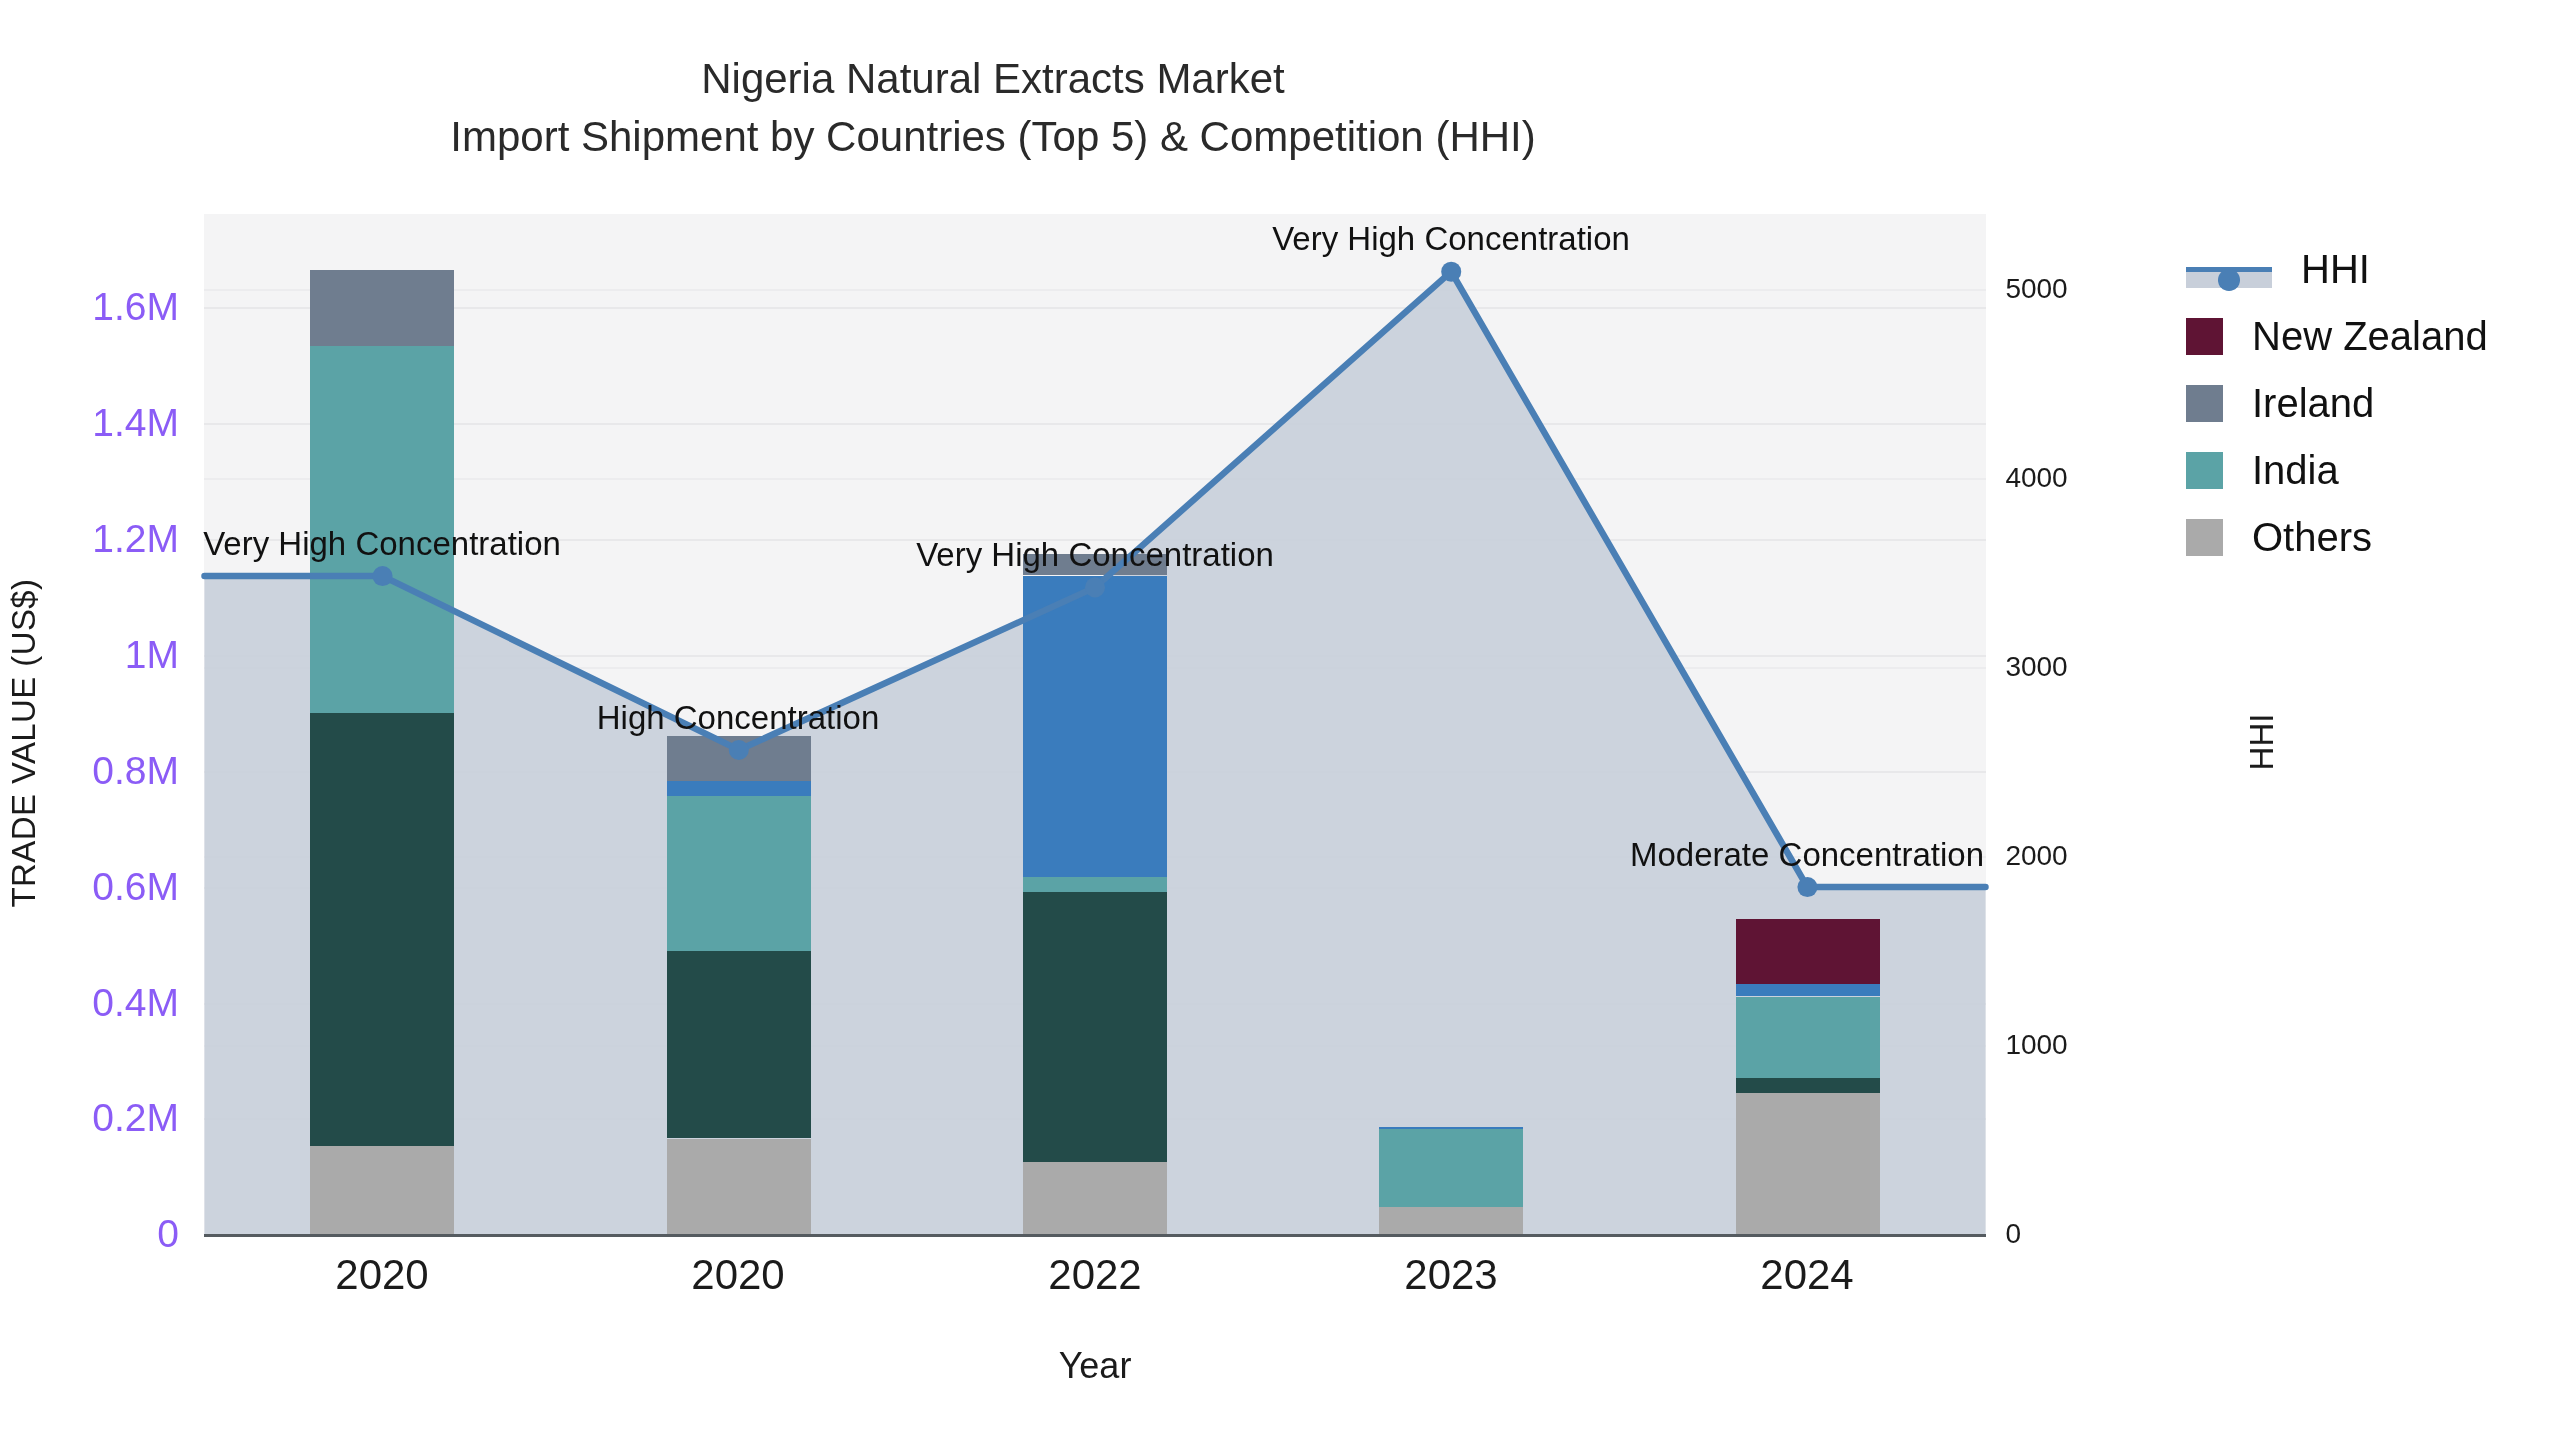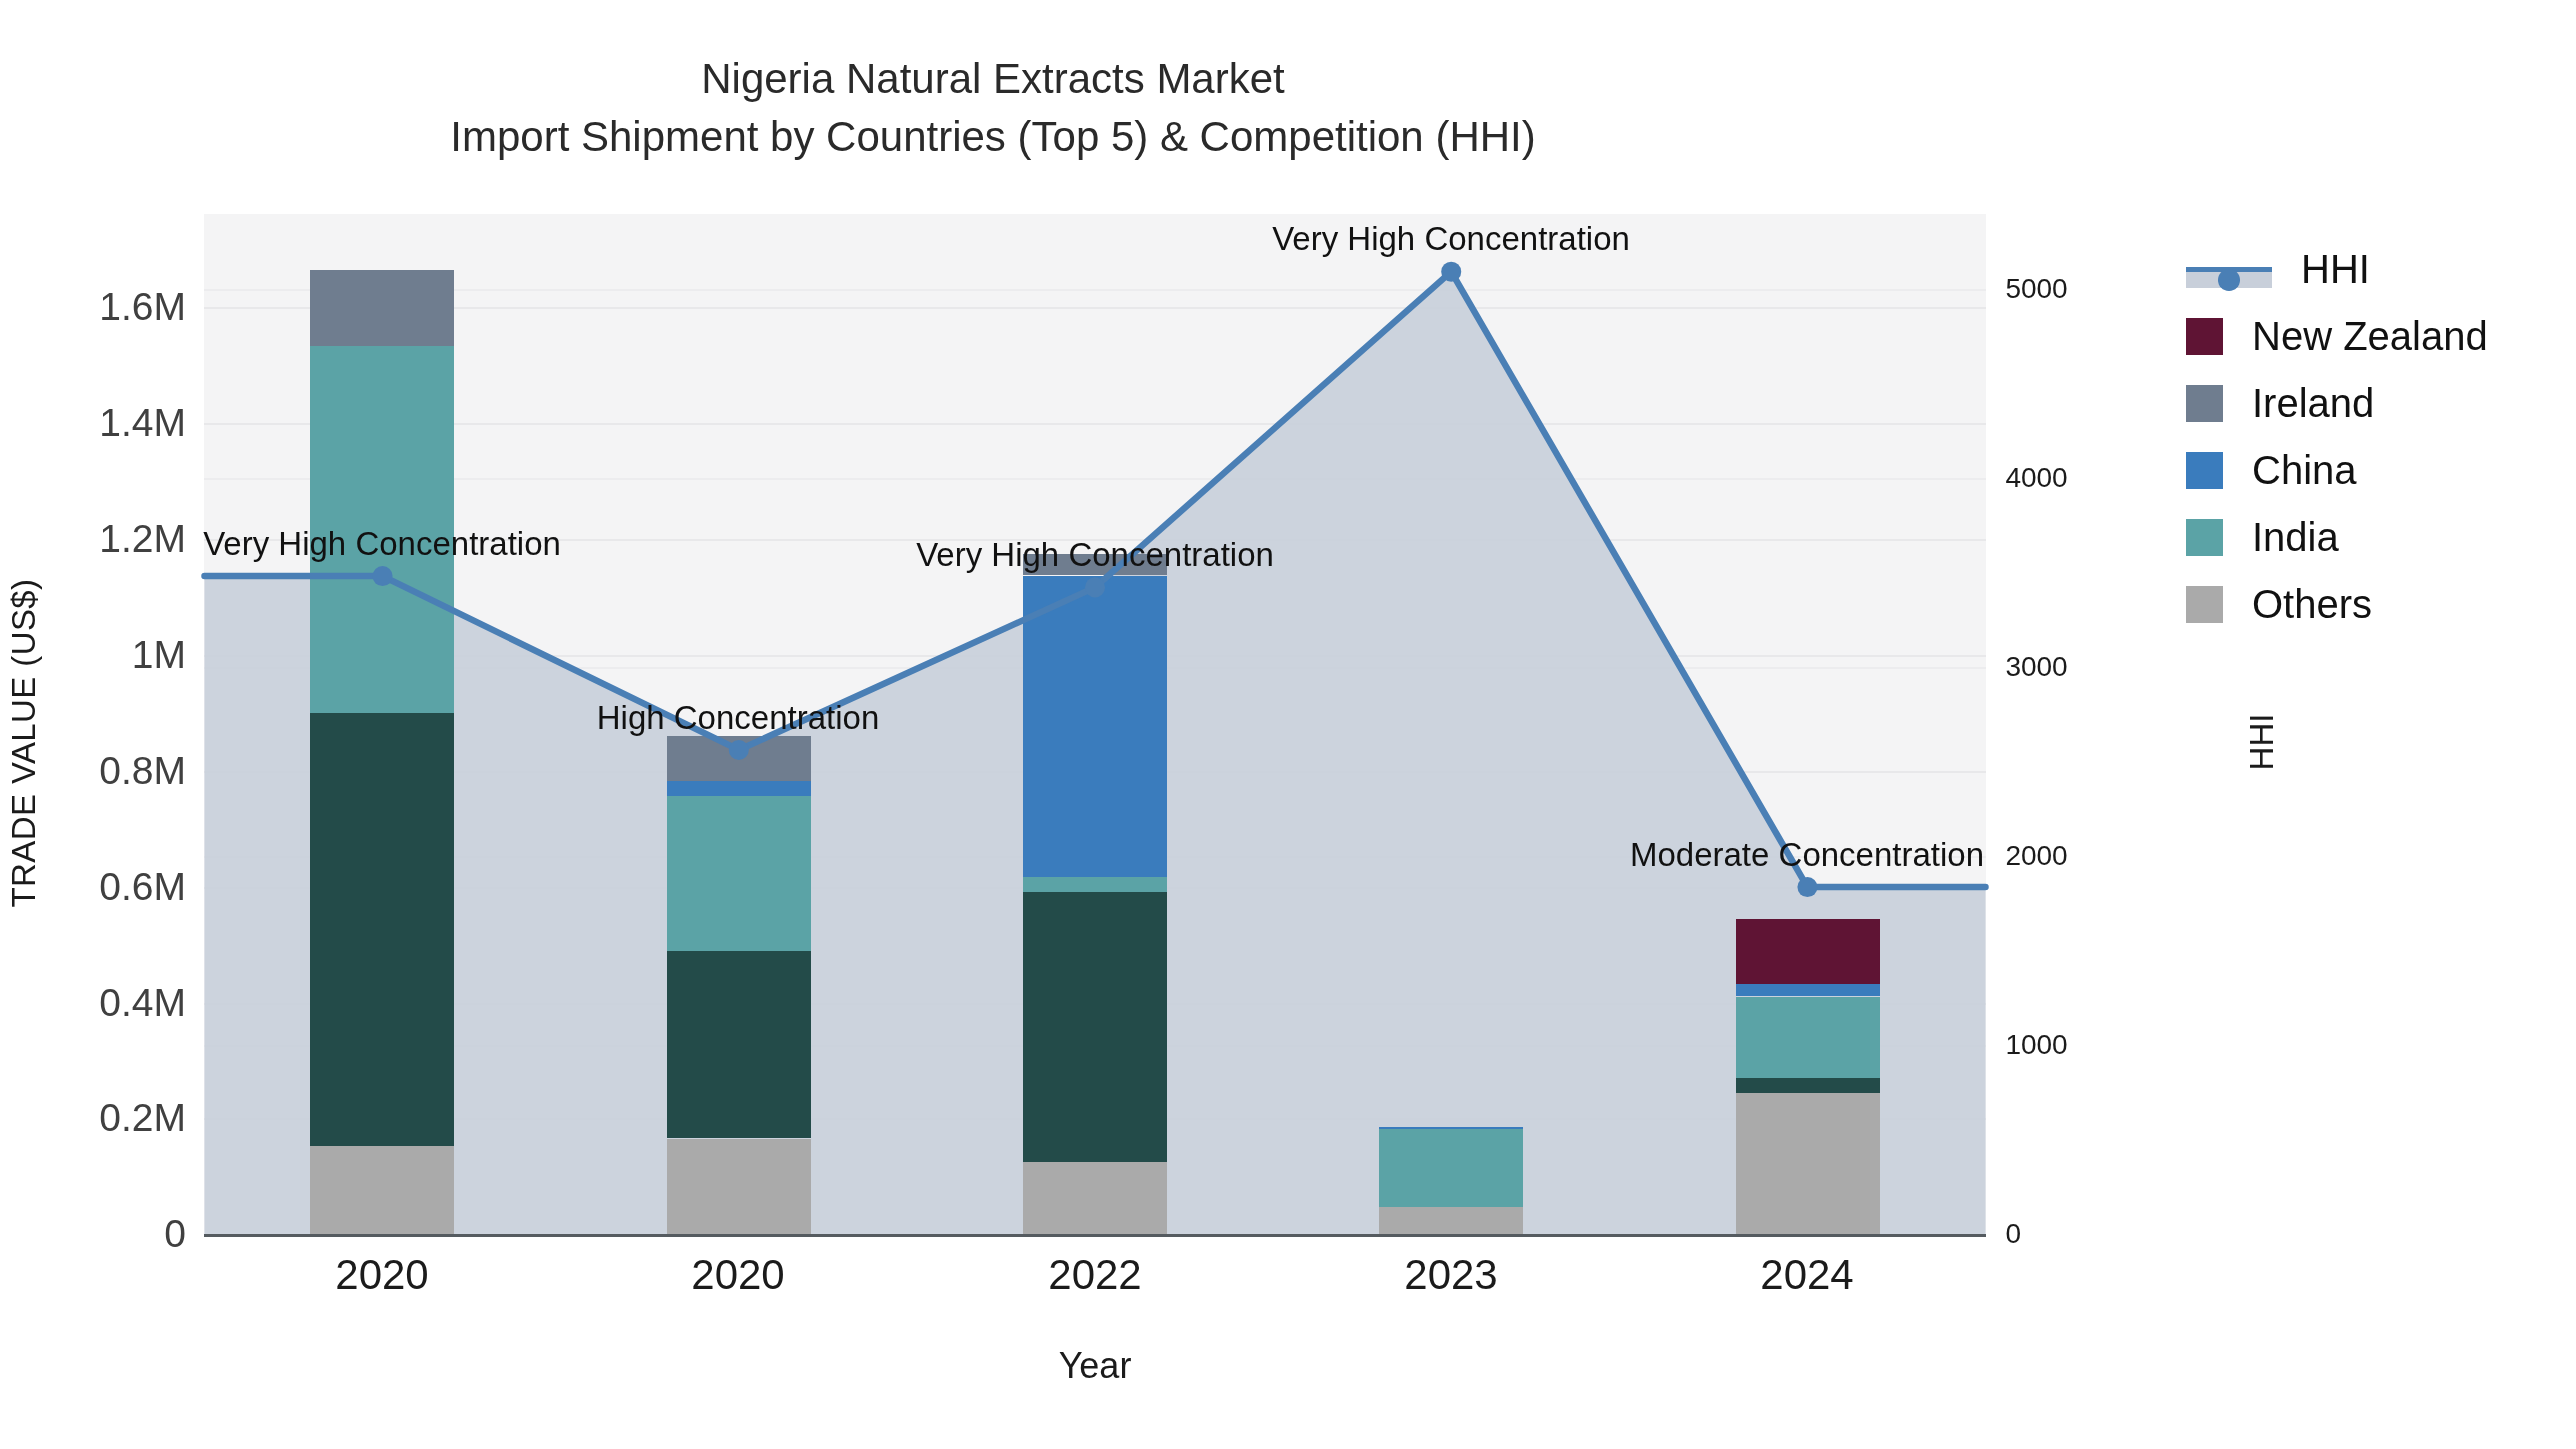--- a/index.html
+++ b/index.html
@@ -10,22 +10,22 @@
   
   .title-block{position:absolute;left:0;top:50px;width:1986px;text-align:center;}
   .title-line{font-size:42px;color:#2a2a2a;line-height:1.38;font-weight:400;}
 
   
   #plot{position:absolute;left:204px;top:214px;width:1782px;height:1020px;
         background:#f4f4f5;}
   .grid-h{position:absolute;left:0;width:100%;height:2.1px;background:#e8e8ea;}
 
   
-  .ytick{position:absolute;right:6px;transform:translateY(-50%);
-         font-size:39px;color:#404040;white-space:nowrap;text-align:center;}
+  .ytick{position:absolute;right:13px;transform:translateY(-50%);
+         font-size:39px;color:#8b5cf6;white-space:nowrap;text-align:center;}
   #ylabels{position:absolute;left:0px;top:0;width:192px;height:1449px;}
   .y2tick{position:absolute;left:1.4px;transform:translateY(-50%);
           font-size:28px;color:#1b1b1b;white-space:nowrap;}
   #y2labels{position:absolute;left:2004px;top:0;width:215px;height:1449px;}
   .xtick{position:absolute;transform:translateX(-50%);top:1251px;
          font-size:42px;color:#1b1b1b;white-space:nowrap;}
 
   
   #ylabel-title{position:absolute;left:-177px;top:724px;width:401px;
       transform:rotate(-90deg);text-align:center;
@@ -185,24 +185,20 @@
       </div>
       <div class="lg-row">
         <span class="lg-swatch" style="background:#5f1434"></span>
        <span class="lg-label">New Zealand</span>
       </div>
       <div class="lg-row">
         <span class="lg-swatch" style="background:#6f7d8f"></span>
        <span class="lg-label">Ireland</span>
       </div>
       <div class="lg-row">
-        <span class="lg-swatch" style="background:#3a7cbd"></span>
-       <span class="lg-label">China</span>
-      </div>
-      <div class="lg-row">
         <span class="lg-swatch" style="background:#5ba3a6"></span>
        <span class="lg-label">India</span>
       </div>
       <div class="lg-row">
         <span class="lg-swatch" style="background:#aaaaaa"></span>
        <span class="lg-label">Others</span>
       </div>
     </div>
 
 </div>

